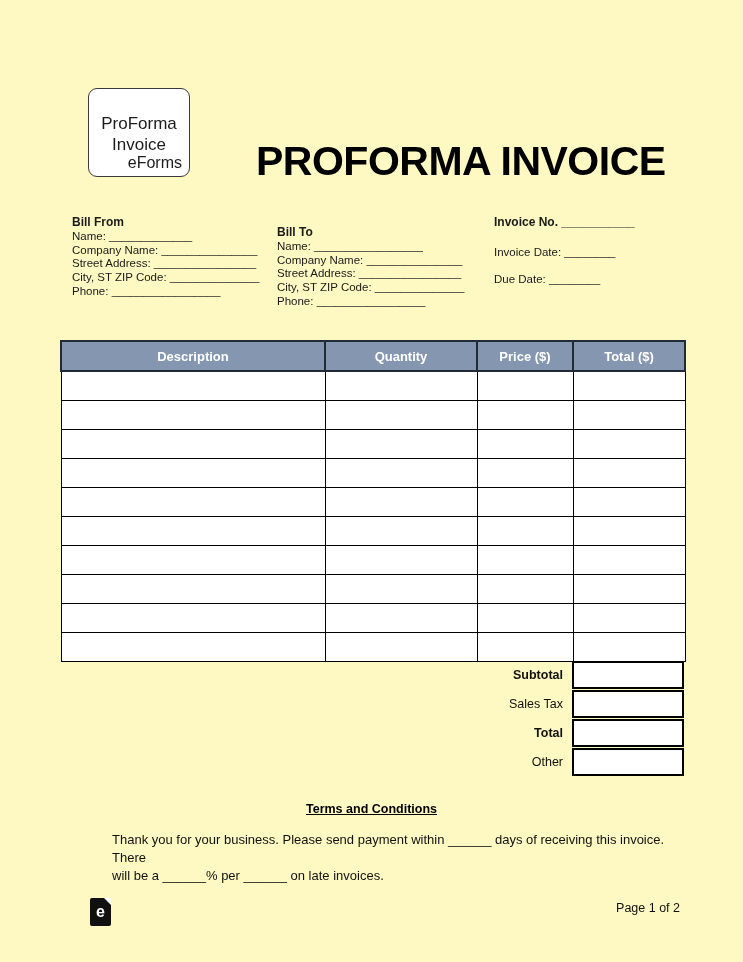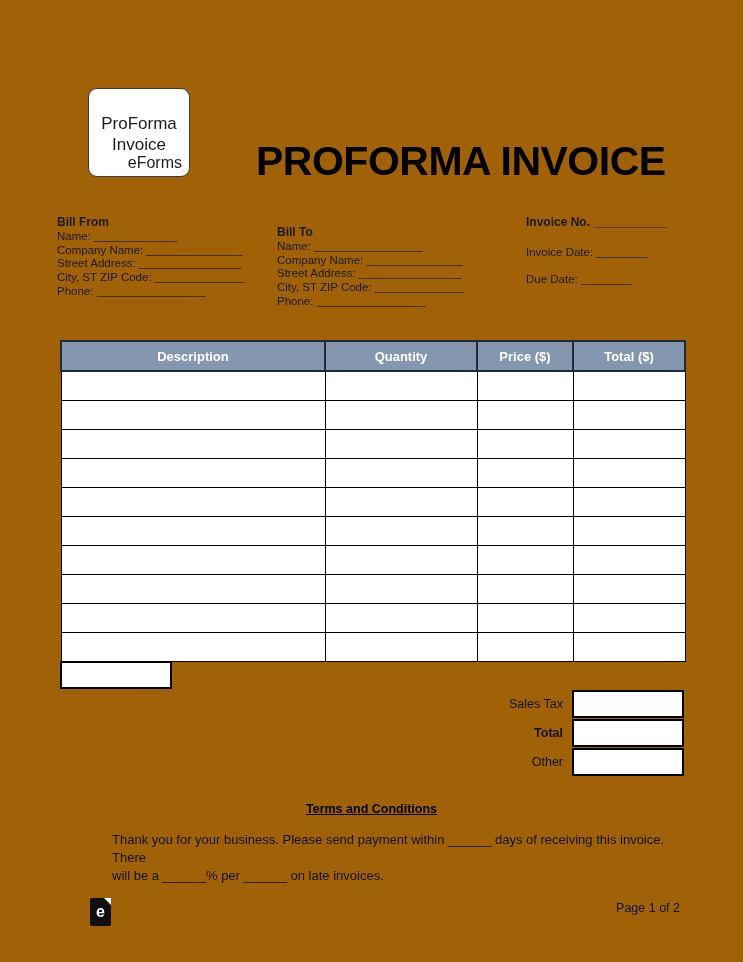--- a/index.html
+++ b/index.html
@@ -1,21 +1,21 @@
 <!DOCTYPE html>
 <html><head>
 <meta charset="utf-8">
 <style>
   * { margin: 0; padding: 0; box-sizing: border-box; }
   html, body { background: #e8e8e8; }
   .page {
     position: relative;
     width: 743px;
     height: 962px;
-    background: #a16207;
+    background: #fef9c3;
     font-family: "Liberation Sans", sans-serif;
     color: #111;
     overflow: hidden;
     margin: 0 auto;
   }
 
   
   .logo-box {
     position: absolute;
     left: 88px; top: 88px;
@@ -47,25 +47,25 @@
     font-size: 41px;
     font-weight: bold;
     letter-spacing: -0.5px;
     color: #000;
     white-space: nowrap;
   }
 
   
   .info-col { position: absolute; top: 216px; font-size: 11.5px; line-height: 13.8px; color: #1a1a1a; }
   .info-col .heading { font-weight: bold; font-size: 12px; }
-  .col-from { left: 57px;  width: 215px; }
+  .col-from { left: 72px;  width: 215px; }
   .col-to   { left: 277px; width: 215px; margin-top: 10px; }
   .col-meta { left: 494px; width: 200px; }
   .field { white-space: nowrap; }
-  .meta-line { white-space: nowrap; margin-left: 32px; }
+  .meta-line { white-space: nowrap; }
   .meta-no   { font-weight: bold; font-size: 12px; }
   .meta-date { margin-top: 16px; }
   .meta-due  { margin-top: 13px; }
 
   
   .invoice-table {
     position: absolute;
     left: 60px; top: 340px;
     width: 624px;
     border-collapse: collapse;
@@ -279,20 +279,21 @@
           <td style="border-color: rgb(0, 0, 0);"></td>
           <td style="border-color: rgb(0, 0, 0);"></td>
           <td style="border-color: rgb(0, 0, 0);"></td>
           <td style="border-color: rgb(0, 0, 0);"></td>
         </tr>
       </tbody>
   </table>
 
   <div class="summary">
     <div class="summary-row">
+      <div class="summary-label bold">Subtotal</div>
       <div class="summary-box"></div>
     </div>
     <div class="summary-row">
       <div class="summary-label">Sales Tax</div>
       <div class="summary-box"></div>
     </div>
     <div class="summary-row">
       <div class="summary-label bold">Total</div>
       <div class="summary-box"></div>
     </div>

